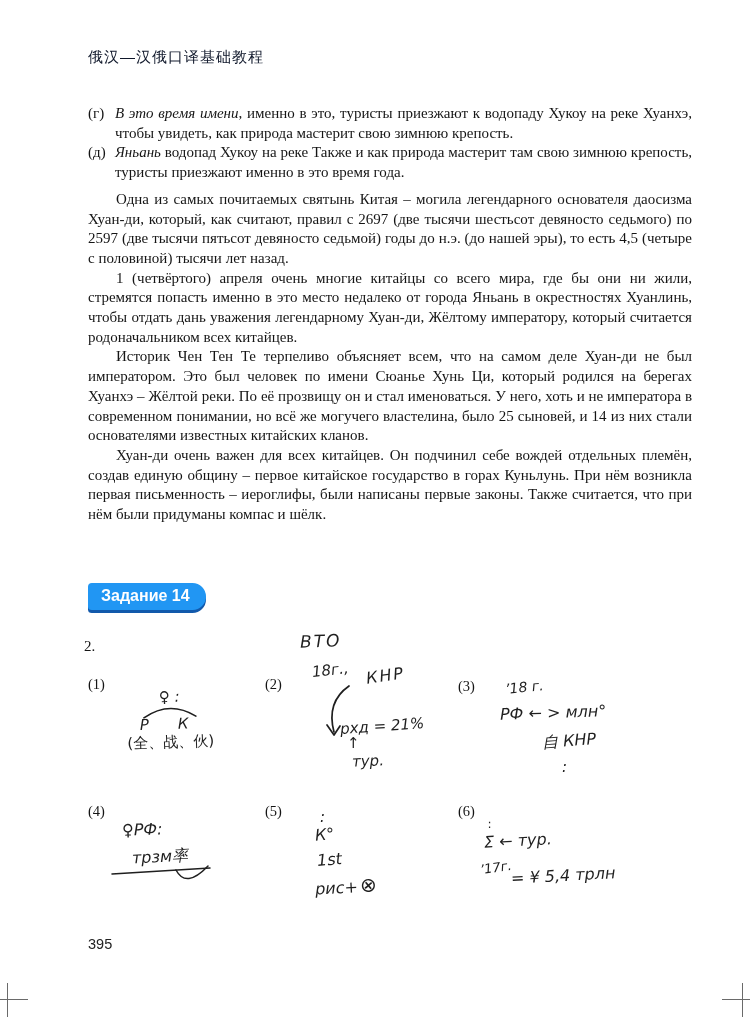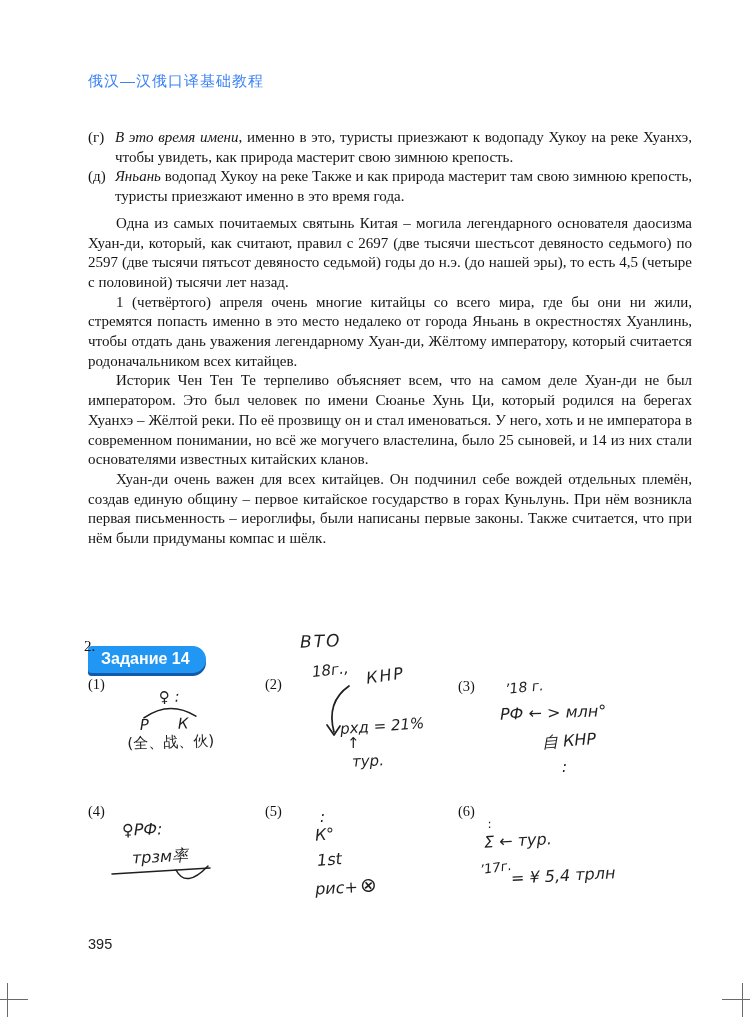--- a/index.html
+++ b/index.html
@@ -3,42 +3,42 @@
 <meta charset="utf-8">
 <style>
   html,body{margin:0;padding:0;background:#e9e9e9;}
   .page{
     position:relative;width:750px;height:1017px;background:#ffffff;
     margin:0 auto;overflow:hidden;
     font-family:"Liberation Serif",serif;color:#151515;
   }
   .flow{padding:0 58px 0 88px;}
   .header-title{
-    margin-top:72px;font-family:"Liberation Sans",sans-serif;
-    font-size:15px;letter-spacing:1px;color:#3b82f6;font-weight:400;
+    margin-top:48px;font-family:"Liberation Sans",sans-serif;
+    font-size:15px;letter-spacing:1px;color:#0f172a;font-weight:400;
   }
   .intro-list{margin-top:37px;}
   .list-row{display:flex;font-size:15px;line-height:19.7px;}
   .list-label{width:27px;flex-shrink:0;}
   .list-text{flex:1;text-align:justify;}
   .lead-italic{font-style:italic;}
   .badge{
     display:inline-block;background:#2196f3;color:#ffffff;
     font-family:"Liberation Sans",sans-serif;font-weight:bold;font-size:16px;line-height:1;
     padding:5px 16px 6px 13px;border-radius:4px 14px 14px 4px;
     box-shadow:0 3px 0 #1259ab;
   }
   .badge13-wrap{margin-top:16px;}
   .paragraphs{margin-top:7px;}
   .para{
     margin:0;font-size:15px;line-height:19.7px;text-align:justify;text-indent:28px;
   }
   
   .abs{position:absolute;}
-  .badge14-wrap{left:88px;top:646px;}
+  .badge14-wrap{left:88px;top:583px;}
   .exercise-number{left:84px;top:638px;font-size:15px;}
   .hw{
     font-family:"DejaVu Sans",sans-serif;font-style:italic;color:#1f1f1f;
   }
   .bto{left:300px;top:631px;font-size:17px;letter-spacing:2px;transform:rotate(-2deg);}
   .hw-area{left:0;top:655px;width:750px;height:310px;}
   .hw-area .abs{position:absolute;}
   .item-label{font-family:"Liberation Serif",serif;font-style:normal;font-size:14.5px;color:#151515;}
   .lab1{left:88px;top:21px;} .lab2{left:265px;top:21px;} .lab3{left:458px;top:23px;}
   .lab4{left:88px;top:148px;} .lab5{left:265px;top:148px;} .lab6{left:458px;top:148px;}

